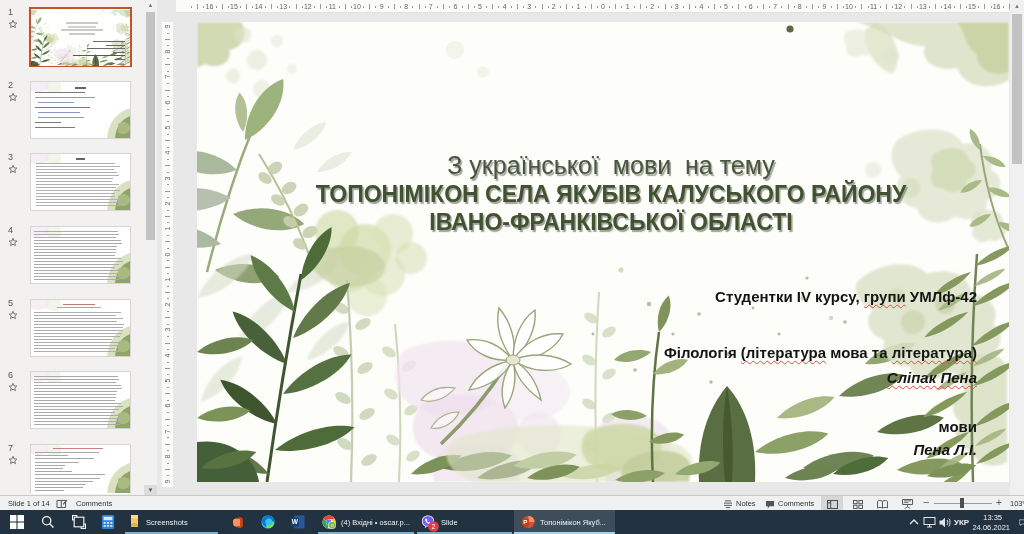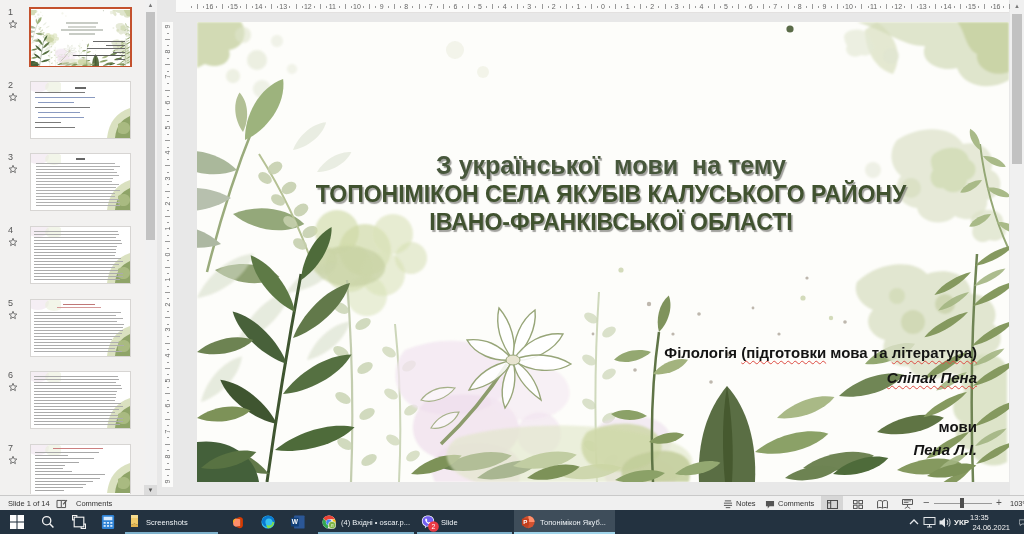--- a/index.html
+++ b/index.html
@@ -709,24 +709,25 @@
 <div class="tick" style="left:5px;top:415.4px;width:1.5px;height:1px"></div>
 <div class="tick" style="left:5px;top:428.1px;width:1.5px;height:1px"></div>
 <div class="tick" style="left:3px;top:447.1px;width:5px;height:1px"></div>
 <div class="tick" style="left:5px;top:440.7px;width:1.5px;height:1px"></div>
 <div class="tick" style="left:5px;top:453.4px;width:1.5px;height:1px"></div>
 </div>
 <div id="slide" class="a">
 <svg width="812" height="460" viewBox="0 0 812 460">
         <use href="#decor"></use>
       </svg>
-<div class="title" style="top:129px;font-weight:bold;font-size:25px;color:#47573b">З української&nbsp; мови&nbsp; на тему</div>
+<div class="title" style="top:129px;font-weight:normal;font-size:25px;color:#47573b">З української&nbsp; мови&nbsp; на тему</div>
 <div class="title" style="top:186px">ІВАНО-ФРАНКІВСЬКОЇ ОБЛАСТІ</div>
 <div class="title" style="top:157.5px">ТОПОНІМІКОН СЕЛА ЯКУБІВ КАЛУСЬКОГО РАЙОНУ</div>
-<div class="rt" style="top:321px">Філологія <span class="sq">(підготовки</span> мова та <span class="sq">література)</span></div>
+<div class="rt" style="top:265px">Студентки IV курсу, <span class="sq">групи</span> УМЛф-42</div>
+<div class="rt" style="top:321px">Філологія <span class="sq">(література</span> мова та <span class="sq">література)</span></div>
 <div class="rt" style="top:346px;font-style:italic"><span class="sq">Сліпак Пена</span></div>
 <div class="rt" style="top:395px">мови</div>
 <div class="rt" style="top:418px;font-style:italic">Пена Л.І.</div>
 </div>
 <div id="vsb" class="a">
 <div class="a" style="left:0;top:0;width:14px;height:12px;color:#777;font-size:6px;text-align:center;line-height:12px">▲</div>
 <div class="a" style="left:2px;top:14px;width:10px;height:150px;background:#c2c2c2"></div>
 </div>
 <div id="status" class="a">
 <div class="a" style="left:8px;top:3px">Slide 1 of 14</div>
@@ -861,18 +862,18 @@
       </svg>
 <svg class="a" style="left:923px;top:7px;width:13px;height:11px" viewBox="0 0 13 11">
         <rect x="1" y="0.5" width="11" height="7" fill="none" stroke="#e4e7ea" stroke-width="1"></rect>
         <path d="M4,10 L9,10 M6.5,7.5 L6.5,10" stroke="#e4e7ea" stroke-width="1"></path>
       </svg>
 <svg class="a" style="left:939px;top:7px;width:12px;height:11px" viewBox="0 0 12 11">
         <path d="M0.5,3.5 L3,3.5 L6,0.8 L6,10.2 L3,7.5 L0.5,7.5 Z" fill="#e4e7ea"></path>
         <path d="M8,3 C9,4.2 9,6.8 8,8 M9.8,1.5 C11.5,3.5 11.5,7.5 9.8,9.5" fill="none" stroke="#e4e7ea" stroke-width="1"></path>
       </svg>
 <div class="a" style="left:954px;top:8px;color:#f2f2f2;font-size:8px;font-weight:bold">УКР</div>
-<div class="a" style="left:970px;top:3px;width:32px;color:#f2f2f2;font-size:7.5px;">13:35</div>
+<div class="a" style="left:970px;top:3px;width:32px;color:#f2f2f2;font-size:7.5px;text-align:right">13:35</div>
 <div class="a" style="left:968px;top:13px;width:42px;color:#f2f2f2;font-size:7.5px;text-align:right">24.06.2021</div>
 <svg class="a" style="left:1019px;top:7px;width:6px;height:11px" viewBox="0 0 10 11">
         <path d="M0.5,1 L9.5,1 L9.5,8 L5,8 L2,10.5 L2,8 L0.5,8 Z" fill="none" stroke="#e4e7ea" stroke-width="1"></path>
       </svg>
 </div>
 </div>
 </body></html>

